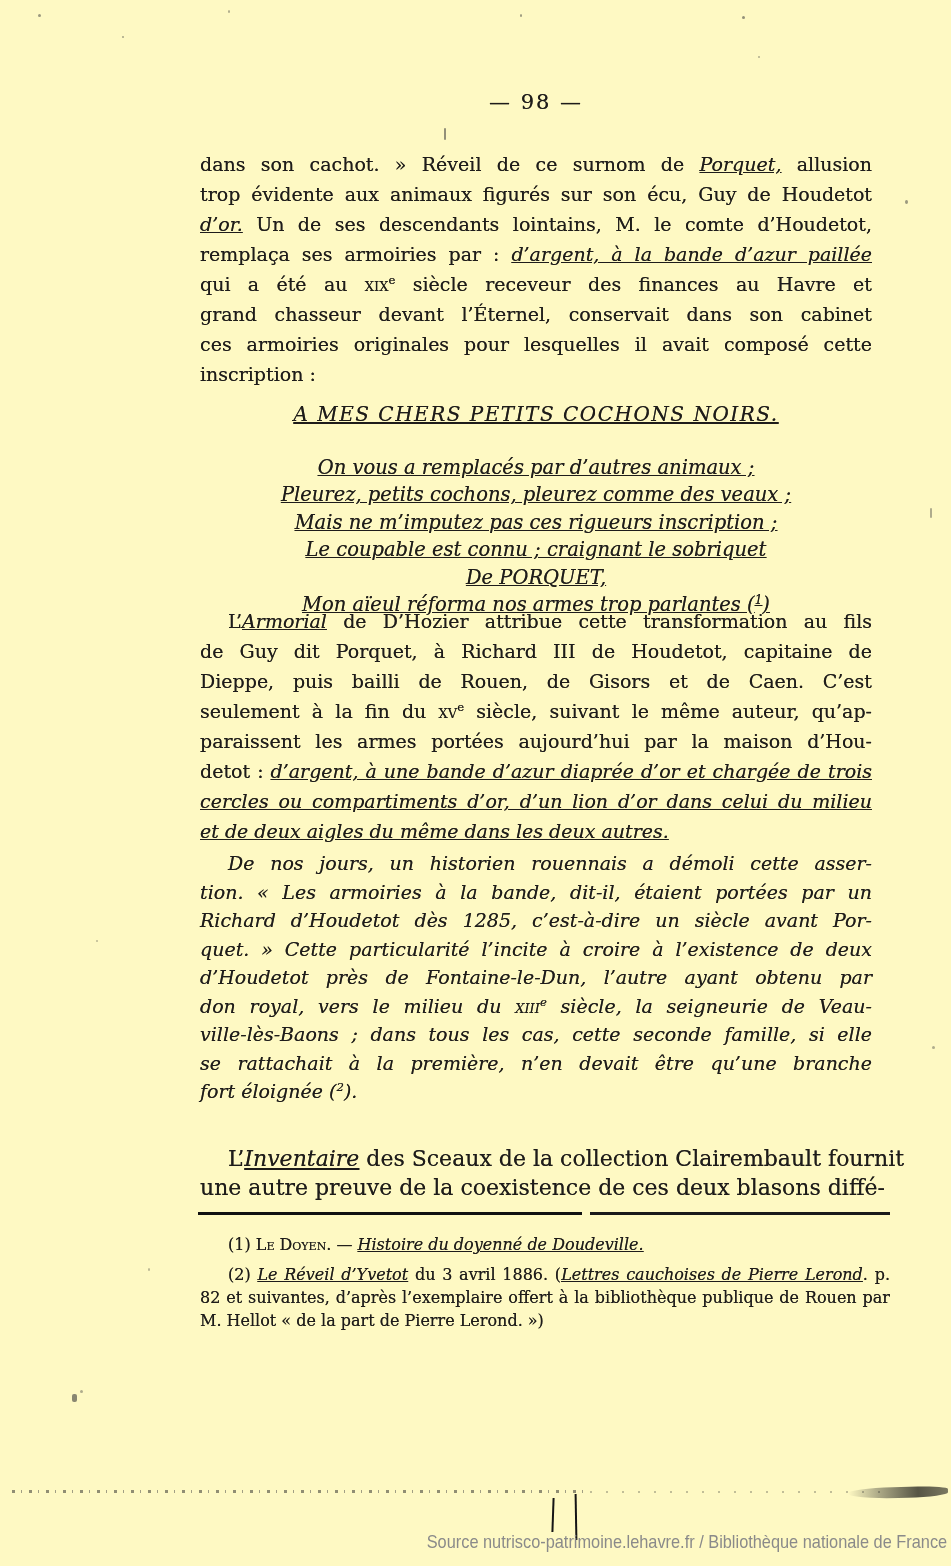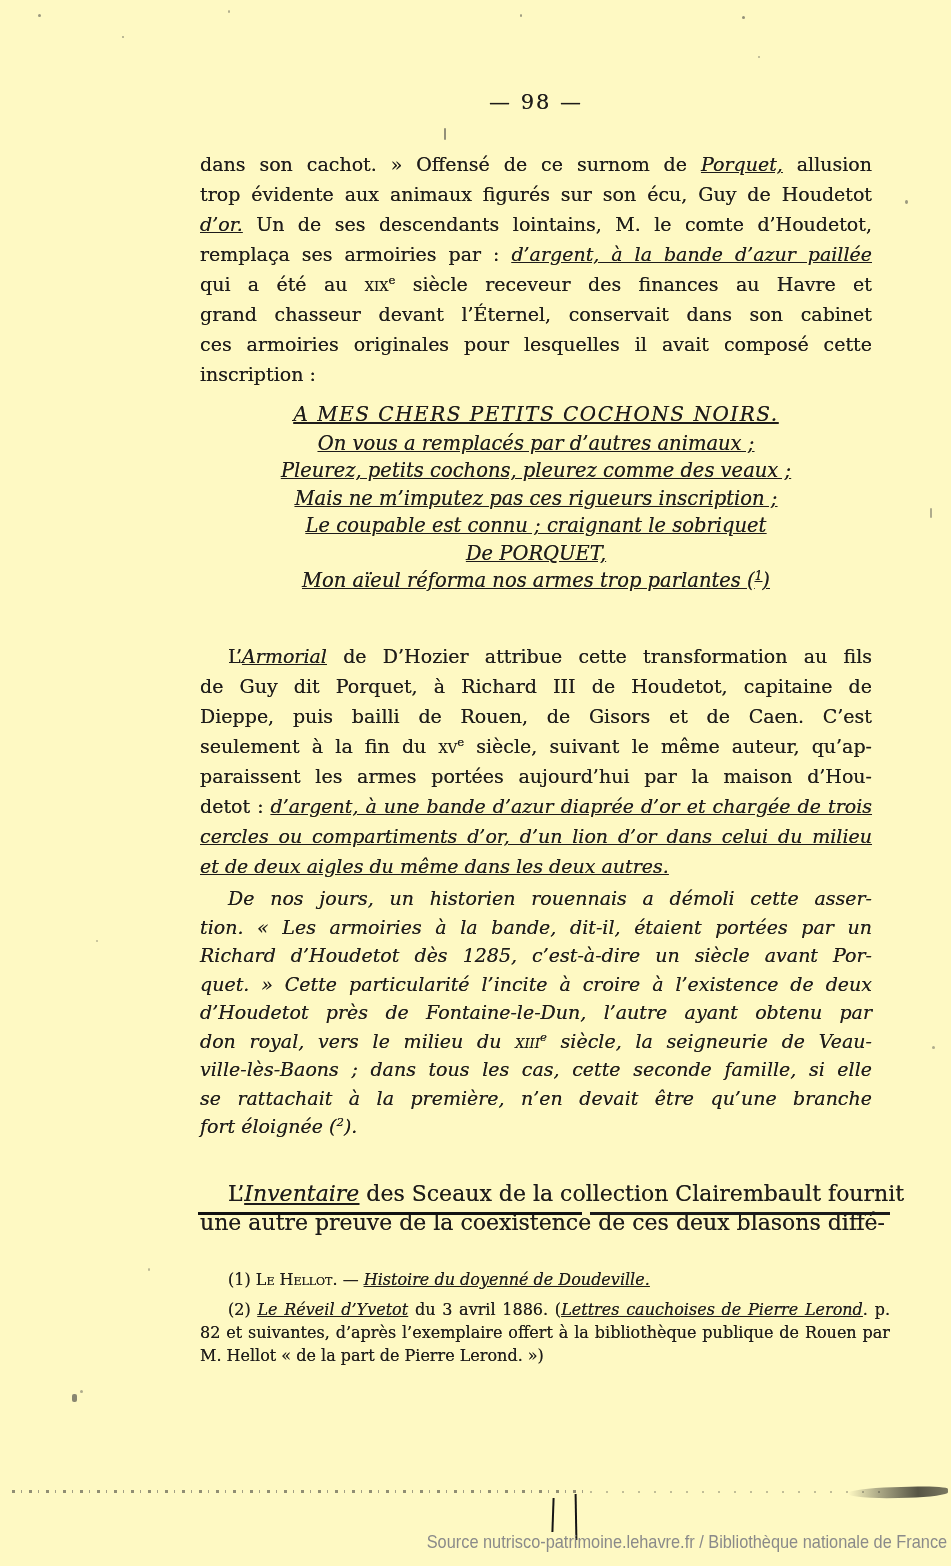--- a/index.html
+++ b/index.html
@@ -8,35 +8,35 @@
     position:relative;width:951px;height:1566px;margin:0 auto;
     background:#fef9c3;overflow:hidden;color:#1e1c1a;
   }
   
   .block{position:absolute;left:200px;width:672px;}
   .line{
     text-align:justify;text-align-last:justify;white-space:nowrap;
     text-shadow:0 0 .5px rgba(30,28,26,.75);
   }
   .line.last{text-align-last:left;}
-  .line.indent{text-indent:28px;margin-top:35px;}
+  .line.indent{text-indent:28px;}
   .it{font-style:italic;text-decoration:underline;}
   .sc{font-variant:small-caps;}
   sup{font-size:.62em;line-height:0;vertical-align:super;}
   #page-number{
     position:absolute;left:200px;width:672px;top:90px;text-align:center;
     font-size:21px;letter-spacing:2px;text-shadow:0 0 .5px rgba(30,28,26,.7);
   }
   #para1{top:149px;font-size:19px;line-height:30px;}
   #para2{top:606px;font-size:19px;line-height:30px;}
   #para3{top:849px;font-size:19px;line-height:28.5px;font-style:italic;}
   #para4{top:1144px;font-size:22px;line-height:29px;}
   #poem{top:401px;font-size:19.5px;line-height:27.5px;}
   #poem .line{text-align:center;text-align-last:center;white-space:normal;font-style:italic;}
-  #poem .line.title{font-size:20px;letter-spacing:1.5px;margin-bottom:1px;}
+  #poem .line.title{font-size:20px;letter-spacing:1.5px;margin-bottom:25px;}
   
   #footnote-rule{
     position:absolute;left:198px;top:1212px;width:692px;height:3px;
     background:linear-gradient(90deg,#111 0 55.5%,transparent 55.5% 56.6%,#1a1a1a 56.6% 100%);
   }
   .footnote{position:absolute;left:200px;width:690px;font-size:16px;line-height:23px;}
   #footnote-1{top:1233px;}
   #footnote-2{top:1263px;}
   
   .spk{position:absolute;background:#3a3a3a;border-radius:50%;}
@@ -63,21 +63,21 @@
   }
 </style>
 </head>
 <body>
 
 <div id="page-root">
 
   <div id="page-number">— 98 —</div>
 
   <div id="para1" class="block">
-      <div class="line"><span>dans son cachot. » Offensé de ce surnom de </span><span class="it">Porquet,</span><span> allusion</span></div>
+      <div class="line"><span>dans son cachot. » Réveil de ce surnom de </span><span class="it">Porquet,</span><span> allusion</span></div>
       <div class="line"><span>trop évidente aux animaux figurés sur son écu, Guy de Houdetot</span></div>
       <div class="line"><span class="it">d’or.</span><span> Un de ses descendants lointains, M. le comte d’Houdetot,</span></div>
       <div class="line"><span>remplaça ses armoiries par : </span><span class="it">d’argent, à la bande d’azur paillée</span></div>
       <div class="line"><span>qui a été au </span><span class="sc">xix</span><sup>e</sup><span> siècle receveur des finances au Havre et</span></div>
       <div class="line"><span>grand chasseur devant l’Éternel, conservait dans son cabinet</span></div>
       <div class="line"><span>ces armoiries originales pour lesquelles il avait composé cette</span></div>
       <div class="line last"><span>inscription :</span></div>
     </div>
 
   <div id="poem" class="block">
@@ -114,21 +114,21 @@
     </div>
 
   <div id="para4" class="block">
       <div class="line indent"><span>L’</span><span class="it">Inventaire</span><span> des Sceaux de la collection Clairembault fournit</span></div>
       <div class="line"><span>une autre preuve de la coexistence de ces deux blasons diffé-</span></div>
     </div>
 
   <div id="footnote-rule"></div>
 
   <div id="footnote-1" class="footnote">
-      <div class="line last indent"><span>(1) </span><span class="sc">Le Hellot</span><span>. — </span><span class="it">Histoire du doyenné de Doudeville.</span></div>
+      <div class="line last indent"><span>(1) </span><span class="sc">Le Doyen</span><span>. — </span><span class="it">Histoire du doyenné de Doudeville.</span></div>
     </div>
 
   <div id="footnote-2" class="footnote">
       <div class="line indent"><span>(2) </span><span class="it">Le Réveil d’Yvetot</span><span> du 3 avril 1886. (</span><span class="it">Lettres cauchoises de Pierre Lerond</span><span>. p.</span></div>
       <div class="line"><span>82 et suivantes, d’après l’exemplaire offert à la bibliothèque publique de Rouen par</span></div>
       <div class="line last"><span>M. Hellot « de la part de Pierre Lerond. »)</span></div>
     </div>
 
   <div>
     <div class="spk" style="left:38px;top:14px;width:3px;height:3px;opacity:.5"></div>

